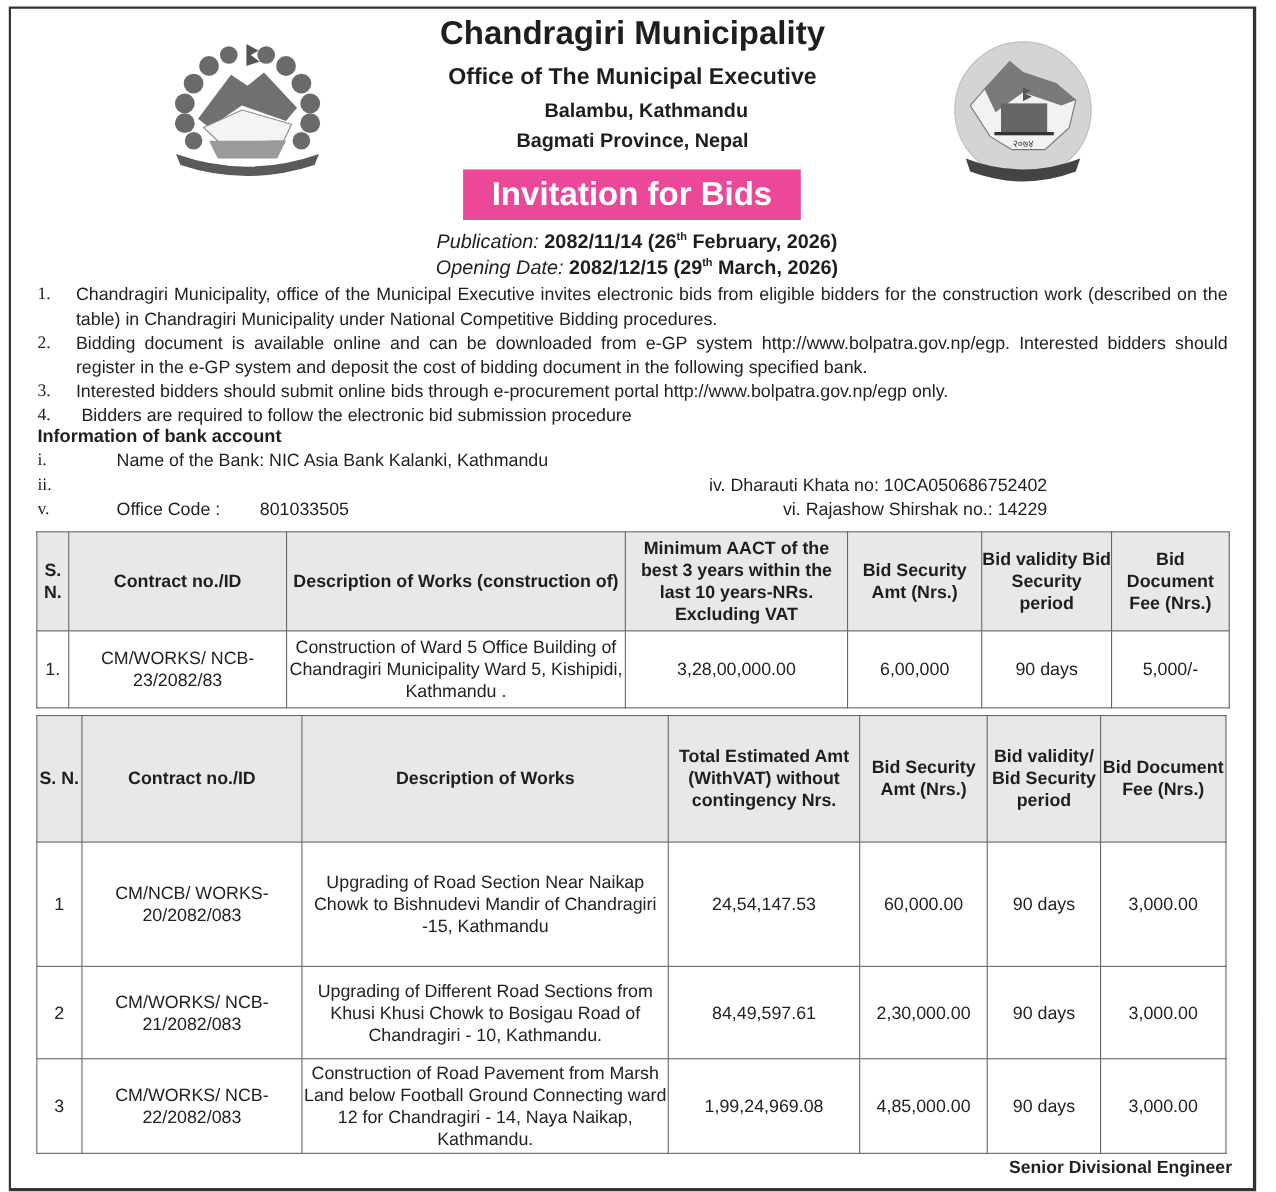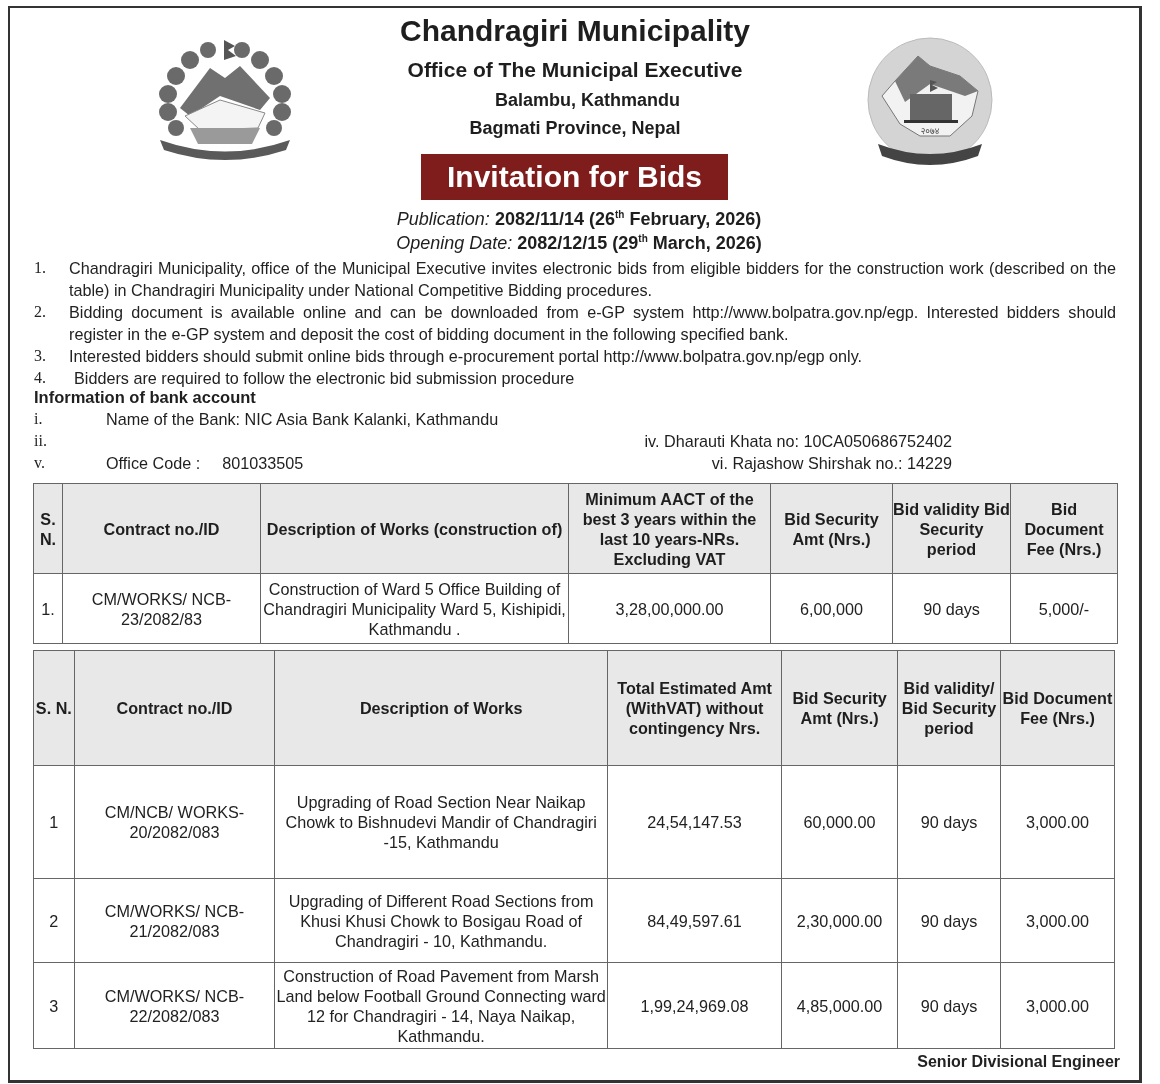--- a/index.html
+++ b/index.html
@@ -19,21 +19,21 @@
 
   
   .hdr { position: absolute; left: 0; width: 1150px; text-align: center; font-weight: bold; color: #1e1e1e; }
   .hdr.title { top: 14px; font-size: 30px; }
   .hdr.office { top: 58px; font-size: 21px; }
   .hdr.addr1 { top: 90px; font-size: 18px; padding-left: 25px; }
   .hdr.addr2 { top: 118px; font-size: 18px; }
 
   .ifb {
     position: absolute; left: 421px; top: 154px; width: 307px; height: 46px;
-    background: #7f1d1d; color: #fff; font-weight: bold; font-size: 30px;
+    background: #ec4899; color: #fff; font-weight: bold; font-size: 30px;
     text-align: center; line-height: 46px;
   }
 
   .dateline { position: absolute; left: 0; width: 1158px; text-align: center; font-size: 18px; color: #1e1e1e; }
   .dateline.pub { top: 209px; }
   .dateline.open { top: 233px; }
   .dateline .lbl { font-style: italic; font-weight: normal; }
   .dateline .val { font-weight: bold; }
   .dateline sup { font-size: 10px; vertical-align: 7px; }
 
@@ -43,21 +43,21 @@
   .point .num { width: 35px; flex: 0 0 35px; font-family: "Liberation Serif", serif; font-size: 16px; }
   .point .txt { flex: 1; text-align: justify; text-align-last: left; }
   .point.p4 .txt { padding-left: 5px; }
 
   .bank-heading { position: absolute; left: 34px; top: 388px; font-weight: bold; font-size: 16.5px; }
   .bank-row { position: absolute; left: 34px; height: 22px; font-size: 16.2px; width: 1082px; }
   .bank-row .roman { position: absolute; left: 0; font-family: "Liberation Serif", serif; font-size: 16px; }
   .bank-row .left { position: absolute; left: 72px; }
   .bank-row .right { position: absolute; right: 164px; }
   .r1 { top: 410px; } .r2 { top: 432px; } .r3 { top: 454px; }
-  .code-val { margin-left: 22px; }
+  .code-val { margin-left: 36px; }
 
   
   table { border-collapse: collapse; position: absolute; table-layout: fixed; }
   th, td { border: 1.5px solid #666; text-align: center; vertical-align: middle; font-size: 16.2px; color: #222; }
   th { background: #e8e8e8; font-weight: bold; line-height: 20px; color: #1e1e1e; }
   td { line-height: 20px; font-weight: normal; }
   .t1 { left: 33px; top: 483px; width: 1084px; }
   .t1 thead th { height: 90px; }
   .t1 tbody td { height: 70px; }
   .t2 { left: 33px; top: 650px; width: 1082px; border: 1.5px solid #555; }

